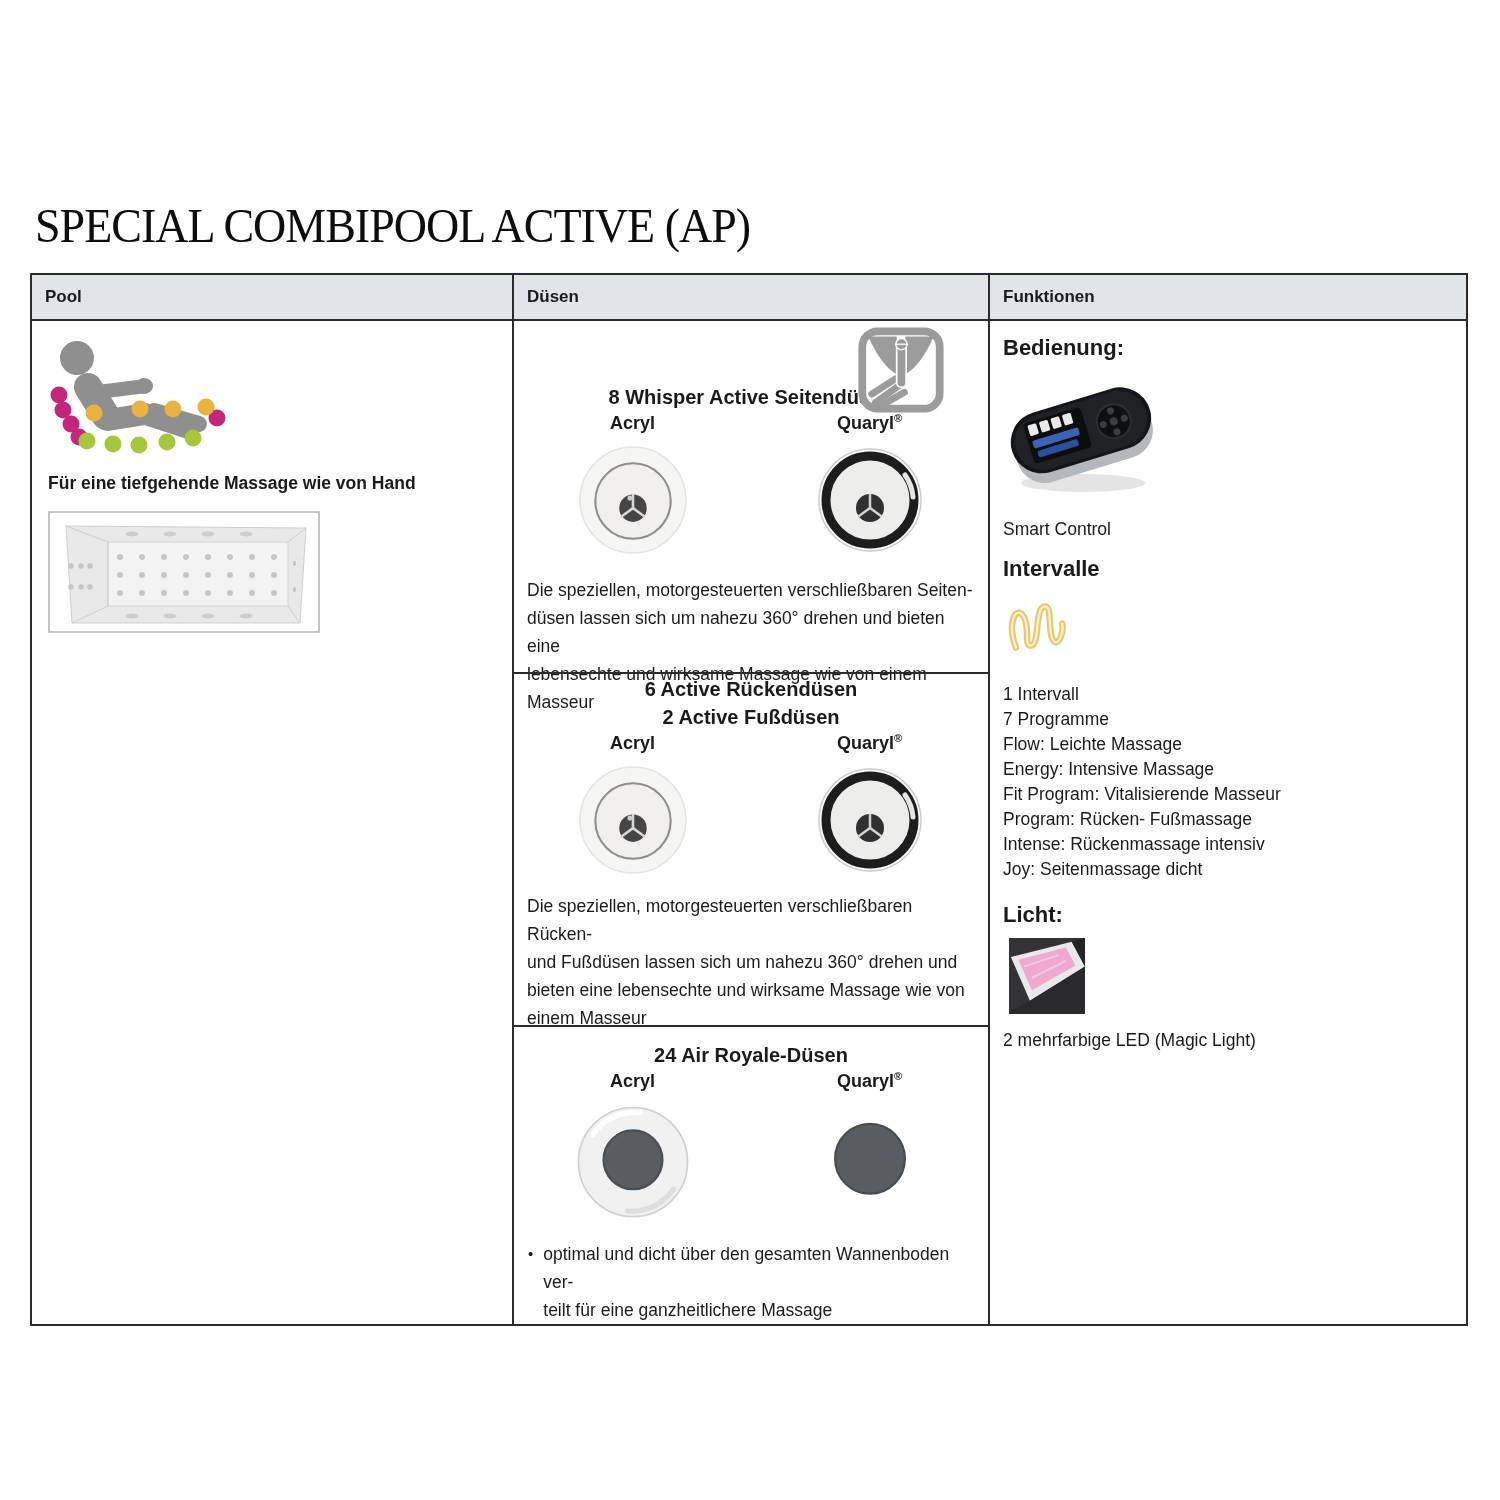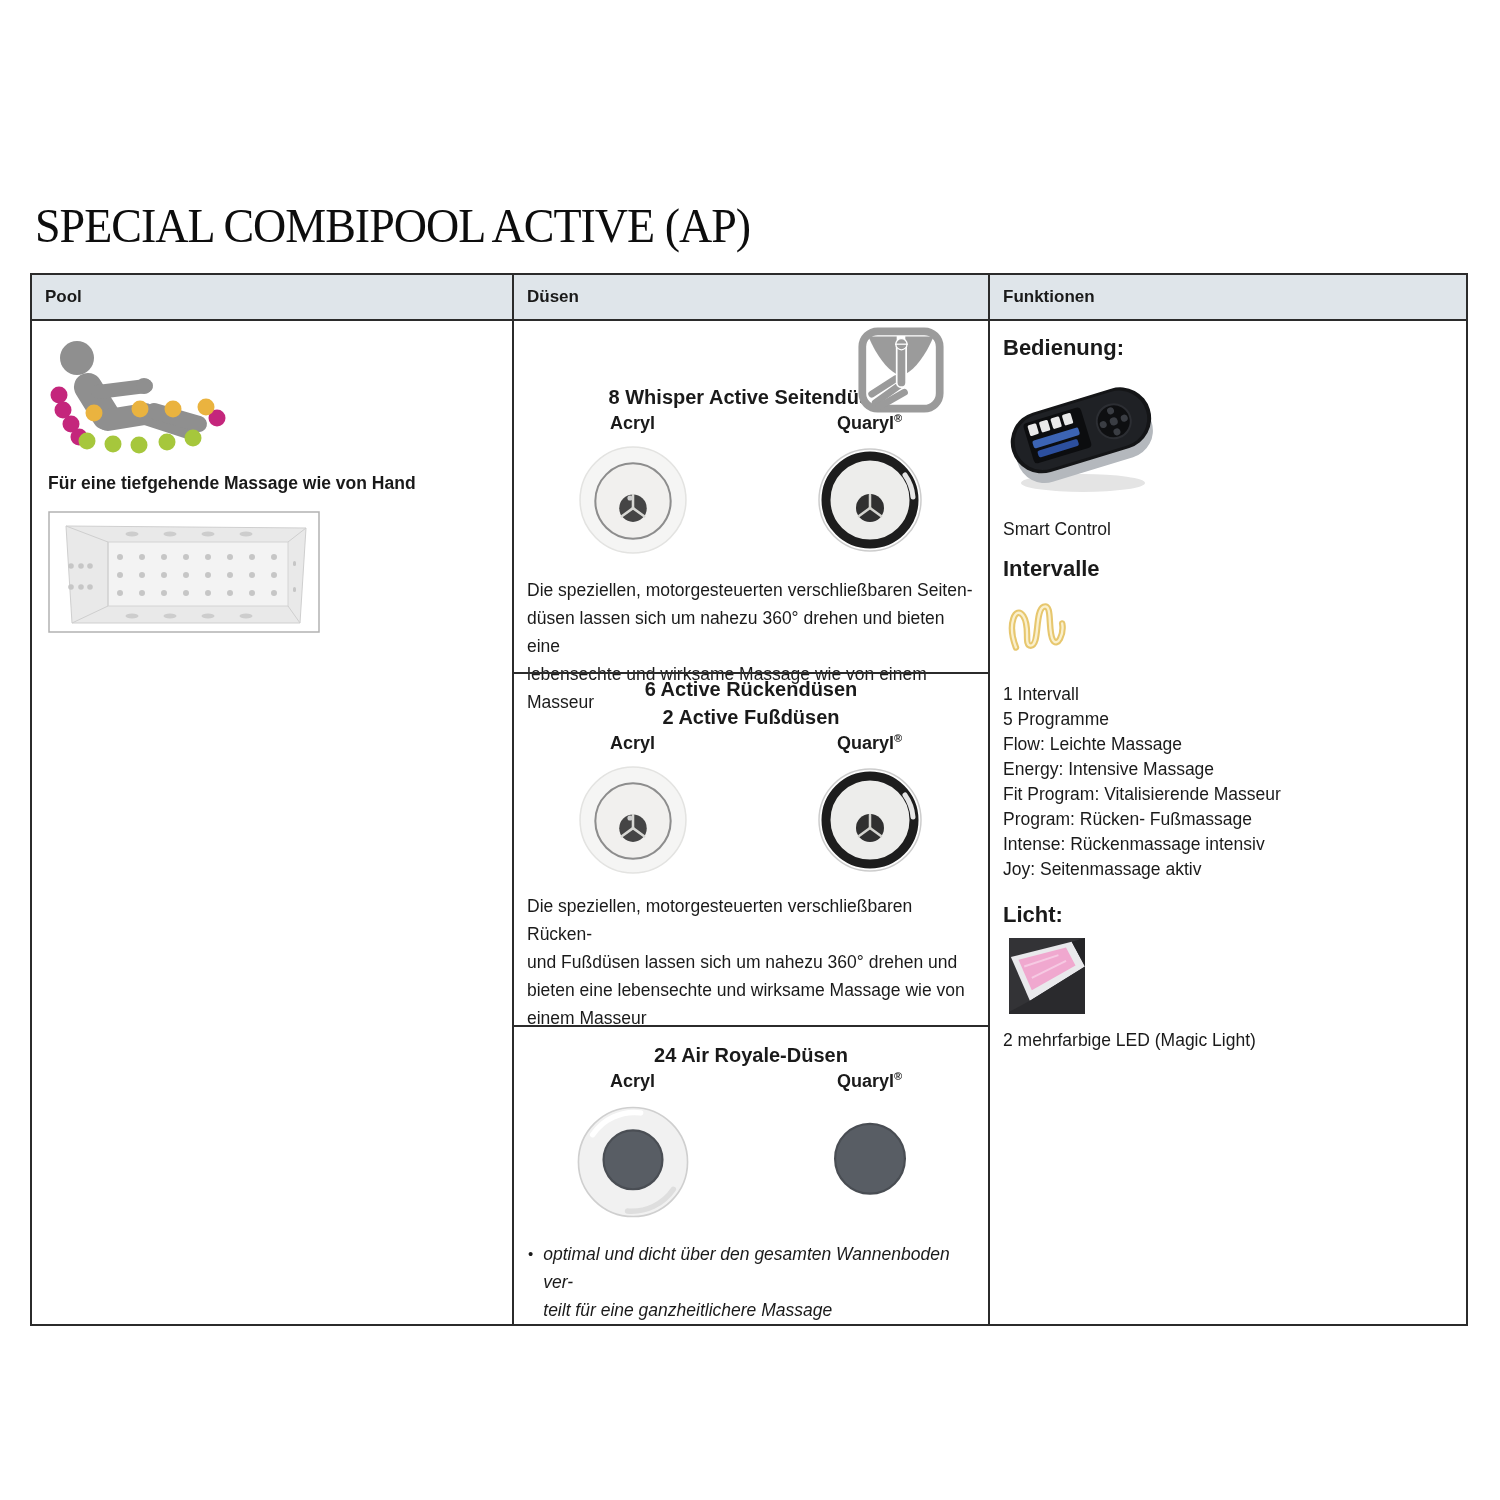--- a/index.html
+++ b/index.html
@@ -49,21 +49,21 @@
   .materials .mat { width:50%; text-align:center; font-size:18px; font-weight:bold; }
   .materials .mat sup { font-size:11px; }
   .jets-row { display:flex; margin-top:8px; }
   .jets-row .jet { width:50%; display:flex; justify-content:center; align-items:center; }
   .s1 .jets-row, .s2 .jets-row { height:116px; }
   .s3 .jets-row { height:124px; }
   .jets-desc { margin:18px 12px 0 13px; font-size:17.5px; line-height:28px; white-space:pre-line; }
   .s2 .jets-desc { margin-top:14px; }
   .jets-bullet { display:flex; margin:16px 10px 0 14px; font-size:17.5px; line-height:28px; }
   .jets-bullet .bchar { margin-right:10px; font-size:15px; line-height:28px; }
-  .jets-bullet .btext { white-space:pre-line;font-style:italic; }
+  .jets-bullet .btext { white-space:pre-line; }
 
   
   .fn-cell { padding:14px 10px 0 13px; }
   .fn-heading { font-size:22px; font-weight:bold; }
   .fn-text { font-size:17.5px; }
   .remote-wrap { margin:10px 0 0 0; }
   .fn-smart { margin-top:4px; }
   .fn-intervalle { margin-top:16px; }
   .wave-wrap { margin:10px 0 0 0; }
   .fn-programs { margin-top:12px; }
@@ -353,27 +353,27 @@
 
         <div class="wave-wrap">
           <svg width="74" height="74" viewBox="0 0 80 80">
             <path d="M14 60 C 4 34, 14 14, 22 26 C 30 38, 22 58, 30 58 C 40 58, 34 20, 44 16 C 54 12, 48 42, 54 52 C 59 60, 66 46, 64 34" fill="none" stroke="#e3bd55" stroke-width="7" stroke-linecap="round" opacity="0.85"></path>
             <path d="M14 60 C 4 34, 14 14, 22 26 C 30 38, 22 58, 30 58 C 40 58, 34 20, 44 16 C 54 12, 48 42, 54 52 C 59 60, 66 46, 64 34" fill="none" stroke="#faf0cd" stroke-width="2.5" stroke-linecap="round"></path>
           </svg>
         </div>
 
         <div class="fn-programs">
           <div class="pline">1 Intervall</div>
-          <div class="pline">5 Programme</div>
+          <div class="pline">7 Programme</div>
           <div class="pline">Flow: Leichte Massage</div>
           <div class="pline">Energy: Intensive Massage</div>
           <div class="pline">Fit Program: Vitalisierende Masseur</div>
           <div class="pline">Program: Rücken- Fußmassage</div>
           <div class="pline">Intense: Rückenmassage intensiv</div>
-          <div class="pline">Joy: Seitenmassage aktiv</div>
+          <div class="pline">Joy: Seitenmassage dicht</div>
         </div>
 
         <div class="fn-heading fn-licht">Licht:</div>
 
         <div class="licht-wrap">
           <svg width="76" height="76" viewBox="0 0 80 80">
             <rect x="0" y="0" width="80" height="80" fill="#333336"></rect>
             <polygon points="2,20 66,4 80,30 22,66" fill="#e9e9ec"></polygon>
             <polygon points="10,23 60,10 70,29 24,55" fill="#f0a8cf"></polygon>
             <g stroke="#f8d3e8" stroke-width="2" fill="none" opacity="0.8">

